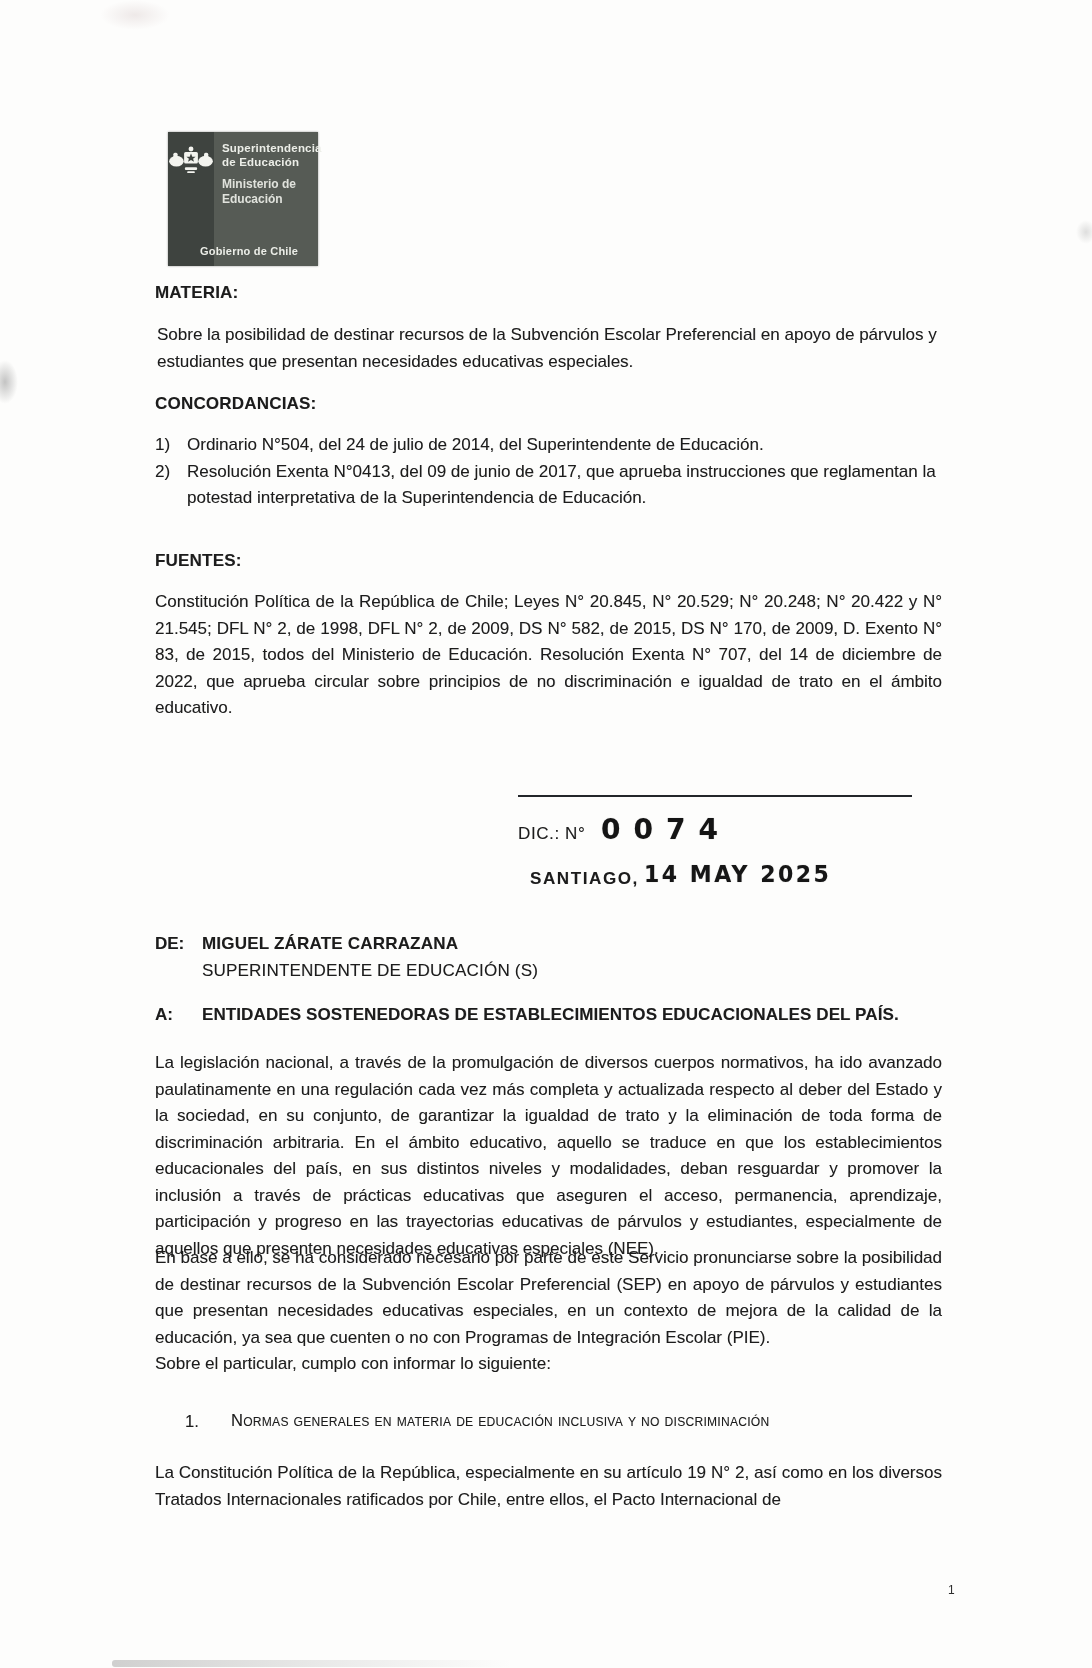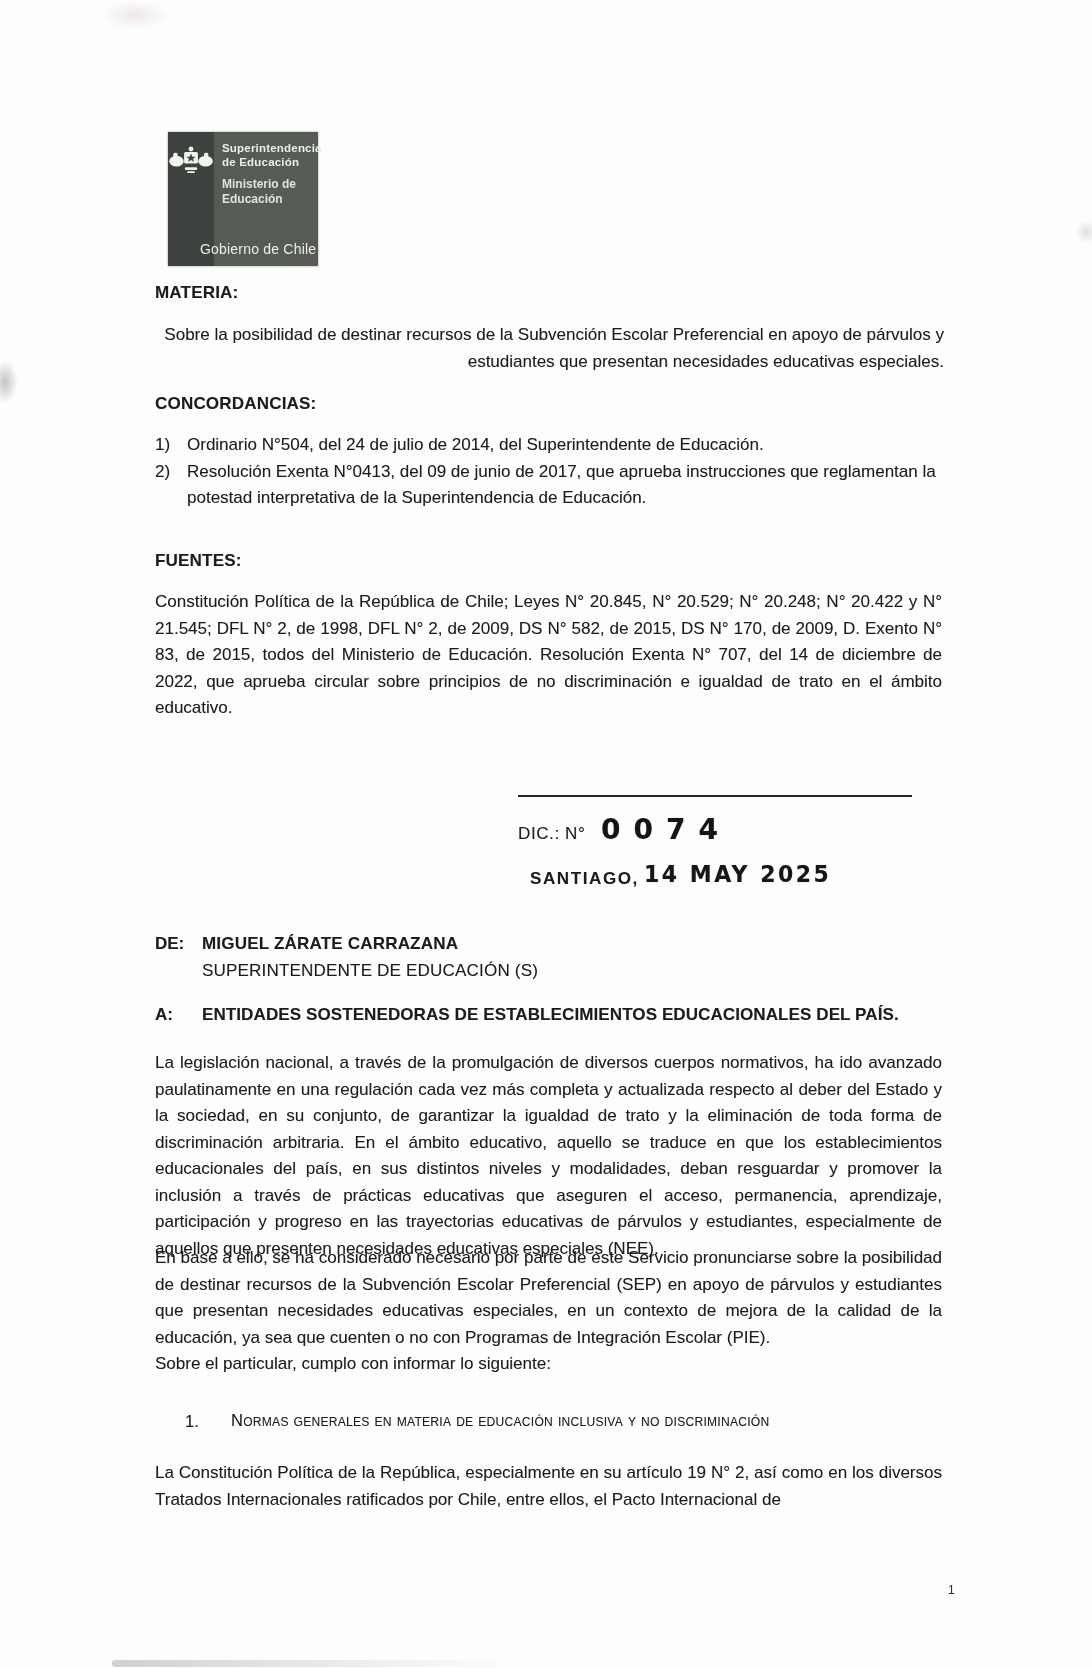--- a/index.html
+++ b/index.html
@@ -24,21 +24,21 @@
     text-shadow:none;
   }
   .logo-left {
     width:56px; background:#3e433f;
     display:flex; justify-content:center; align-items:flex-start;
     padding-top:12px;
   }
   .logo-right { flex:1; position:relative; padding:9px 7px 8px 8px; color:#ecEEe8; color:#eceee8; }
   .logo-org      { font-size:11.5px; font-weight:bold; line-height:1.25; letter-spacing:.2px; }
   .logo-ministry { font-size:12px;   font-weight:bold; line-height:1.3; margin-top:7px; opacity:.92; }
-  .logo-footer   { position:absolute; left:-14px; bottom:9px; font-size:14px; font-weight:normal; white-space:nowrap; letter-spacing:.2px; }
+  .logo-footer   { position:absolute; left:-14px; bottom:9px; font-size:11px; font-weight:bold; white-space:nowrap; letter-spacing:.2px; }
 
   
   .abs { position:absolute; }
   .label { font-size:17px; font-weight:bold; letter-spacing:.2px; }
   .bodytext {
     font-size:17px; line-height:26.5px;
     width:787px; text-align:justify;
   }
   .bodytext.noJustify { text-align:left; }
 
@@ -125,21 +125,21 @@
       </div>
       <div class="logo-ministry">
         <div>Ministerio de</div>
         <div>Educación</div>
       </div>
       <div class="logo-footer">Gobierno de Chile</div>
     </div>
   </div>
 
   <div class="abs label" style="left:155px; top:283px;">MATERIA:</div>
-  <div class="abs bodytext noJustify" style="left:157px; top:322px;text-align:right;">Sobre la posibilidad de destinar recursos de la Subvención Escolar Preferencial en apoyo de párvulos y estudiantes que presentan necesidades educativas especiales.</div>
+  <div class="abs bodytext noJustify" style="left:157px; top:322px;">Sobre la posibilidad de destinar recursos de la Subvención Escolar Preferencial en apoyo de párvulos y estudiantes que presentan necesidades educativas especiales.</div>
 
   <div class="abs label" style="left:155px; top:394px;">CONCORDANCIAS:</div>
   <div class="abs ant-list" style="left:155px; top:432px;">
     <div class="ant-item">
       <span class="ant-num">1)</span>
       <span class="ant-text">Ordinario N°504, del 24 de julio de 2014, del Superintendente de Educación.</span>
     </div>
     <div class="ant-item">
       <span class="ant-num">2)</span>
       <span class="ant-text">Resolución Exenta N°0413, del 09 de junio de 2017, que aprueba instrucciones que reglamentan la potestad interpretativa de la Superintendencia de Educación.</span>

